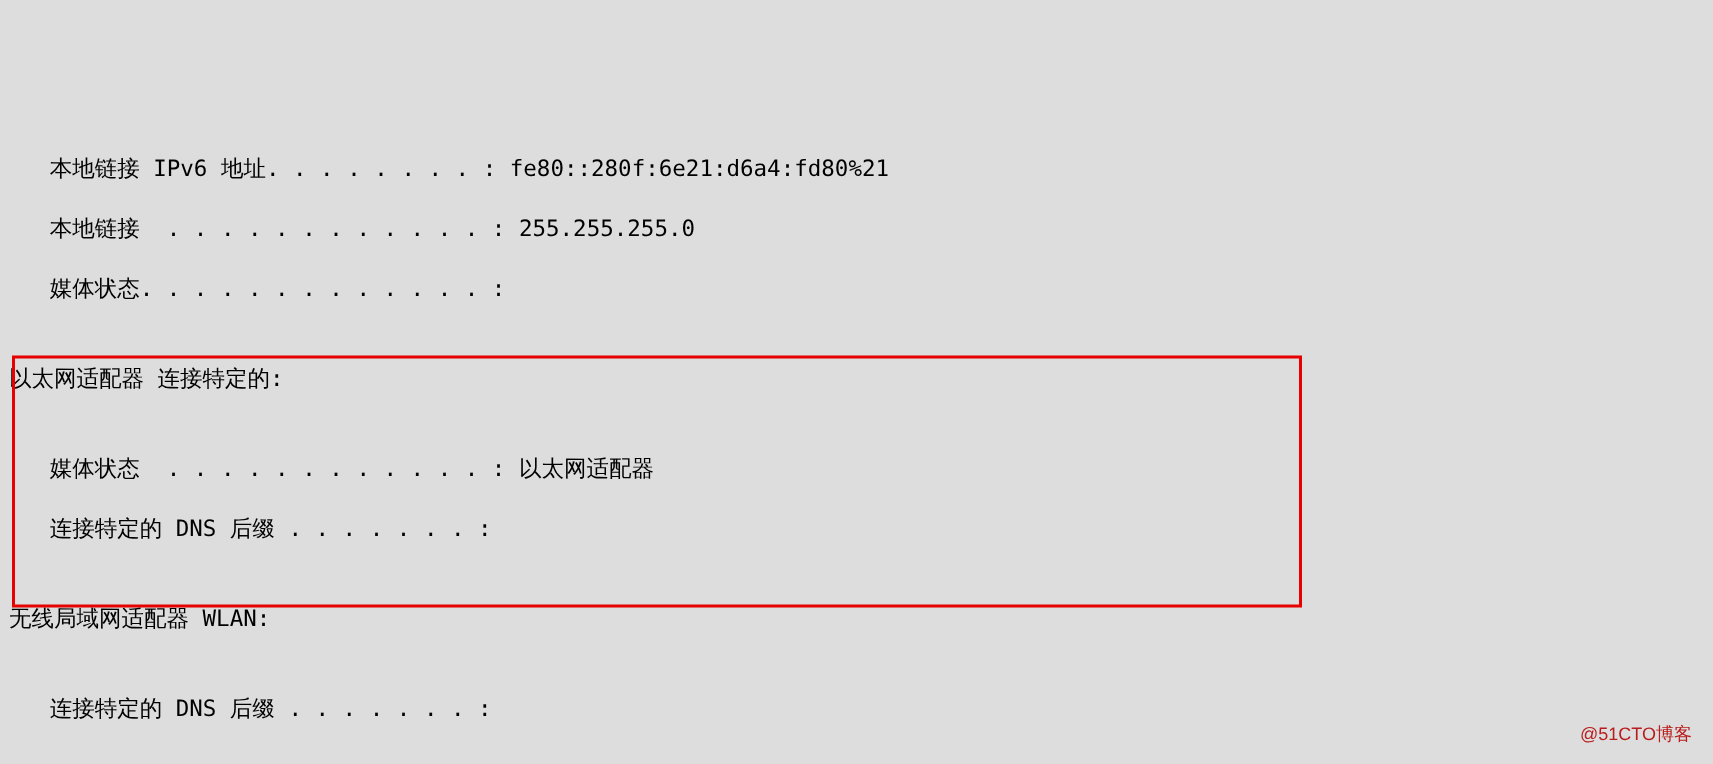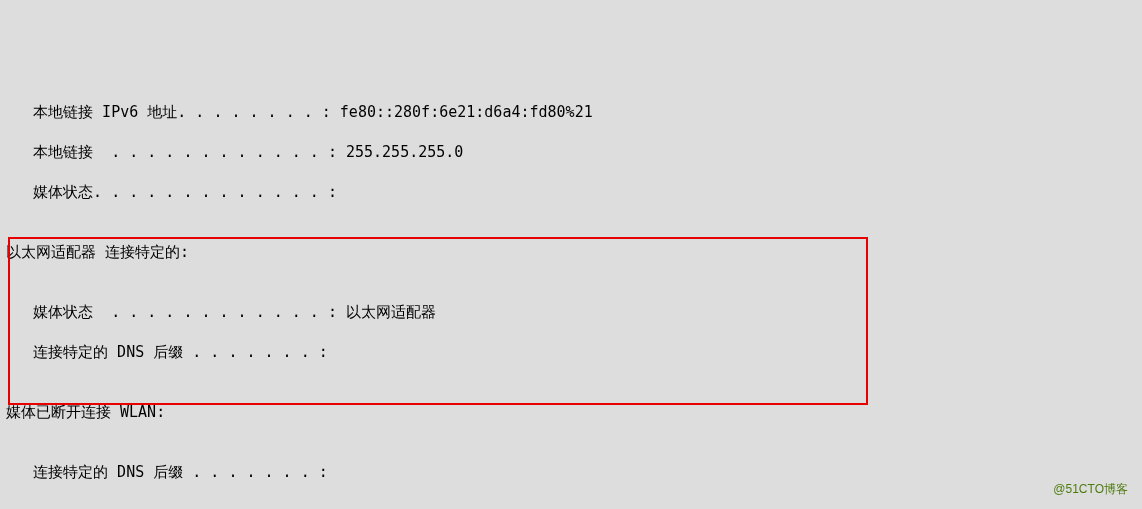--- a/index.html
+++ b/index.html
@@ -23,41 +23,41 @@
       left: 8px;
       top: 237px;
       width: 860px;
       height: 168px;
       pointer-events: none;
     }
     .watermark {
       position: absolute;
       right: 14px;
       bottom: 10px;
-      color: #4d7c0f;
+      color: #b91c1c;
       font-size: 12px;
       font-family: sans-serif;
     }
   </style>
 </head>
 <body>
 
 
 
 <div>
 <span class="line">   本地链接 IPv6 地址. . . . . . . . : fe80::280f:6e21:d6a4:fd80%21</span>
 <span class="line">   本地链接  . . . . . . . . . . . . : 255.255.255.0</span>
 <span class="line">   媒体状态. . . . . . . . . . . . . :</span>
 <span class="line"></span>
 <span class="line">以太网适配器 连接特定的:</span>
 <span class="line"></span>
 <span class="line">   媒体状态  . . . . . . . . . . . . : 以太网适配器</span>
 <span class="line">   连接特定的 DNS 后缀 . . . . . . . :</span>
 <span class="line"></span>
-<span class="line">媒体已断开连接 WLAN:</span>
+<span class="line">无线局域网适配器 WLAN:</span>
 <span class="line"></span>
 <span class="line">   连接特定的 DNS 后缀 . . . . . . . :</span>
 
 
 
 
 
 
 
 <span class="line"></span>

